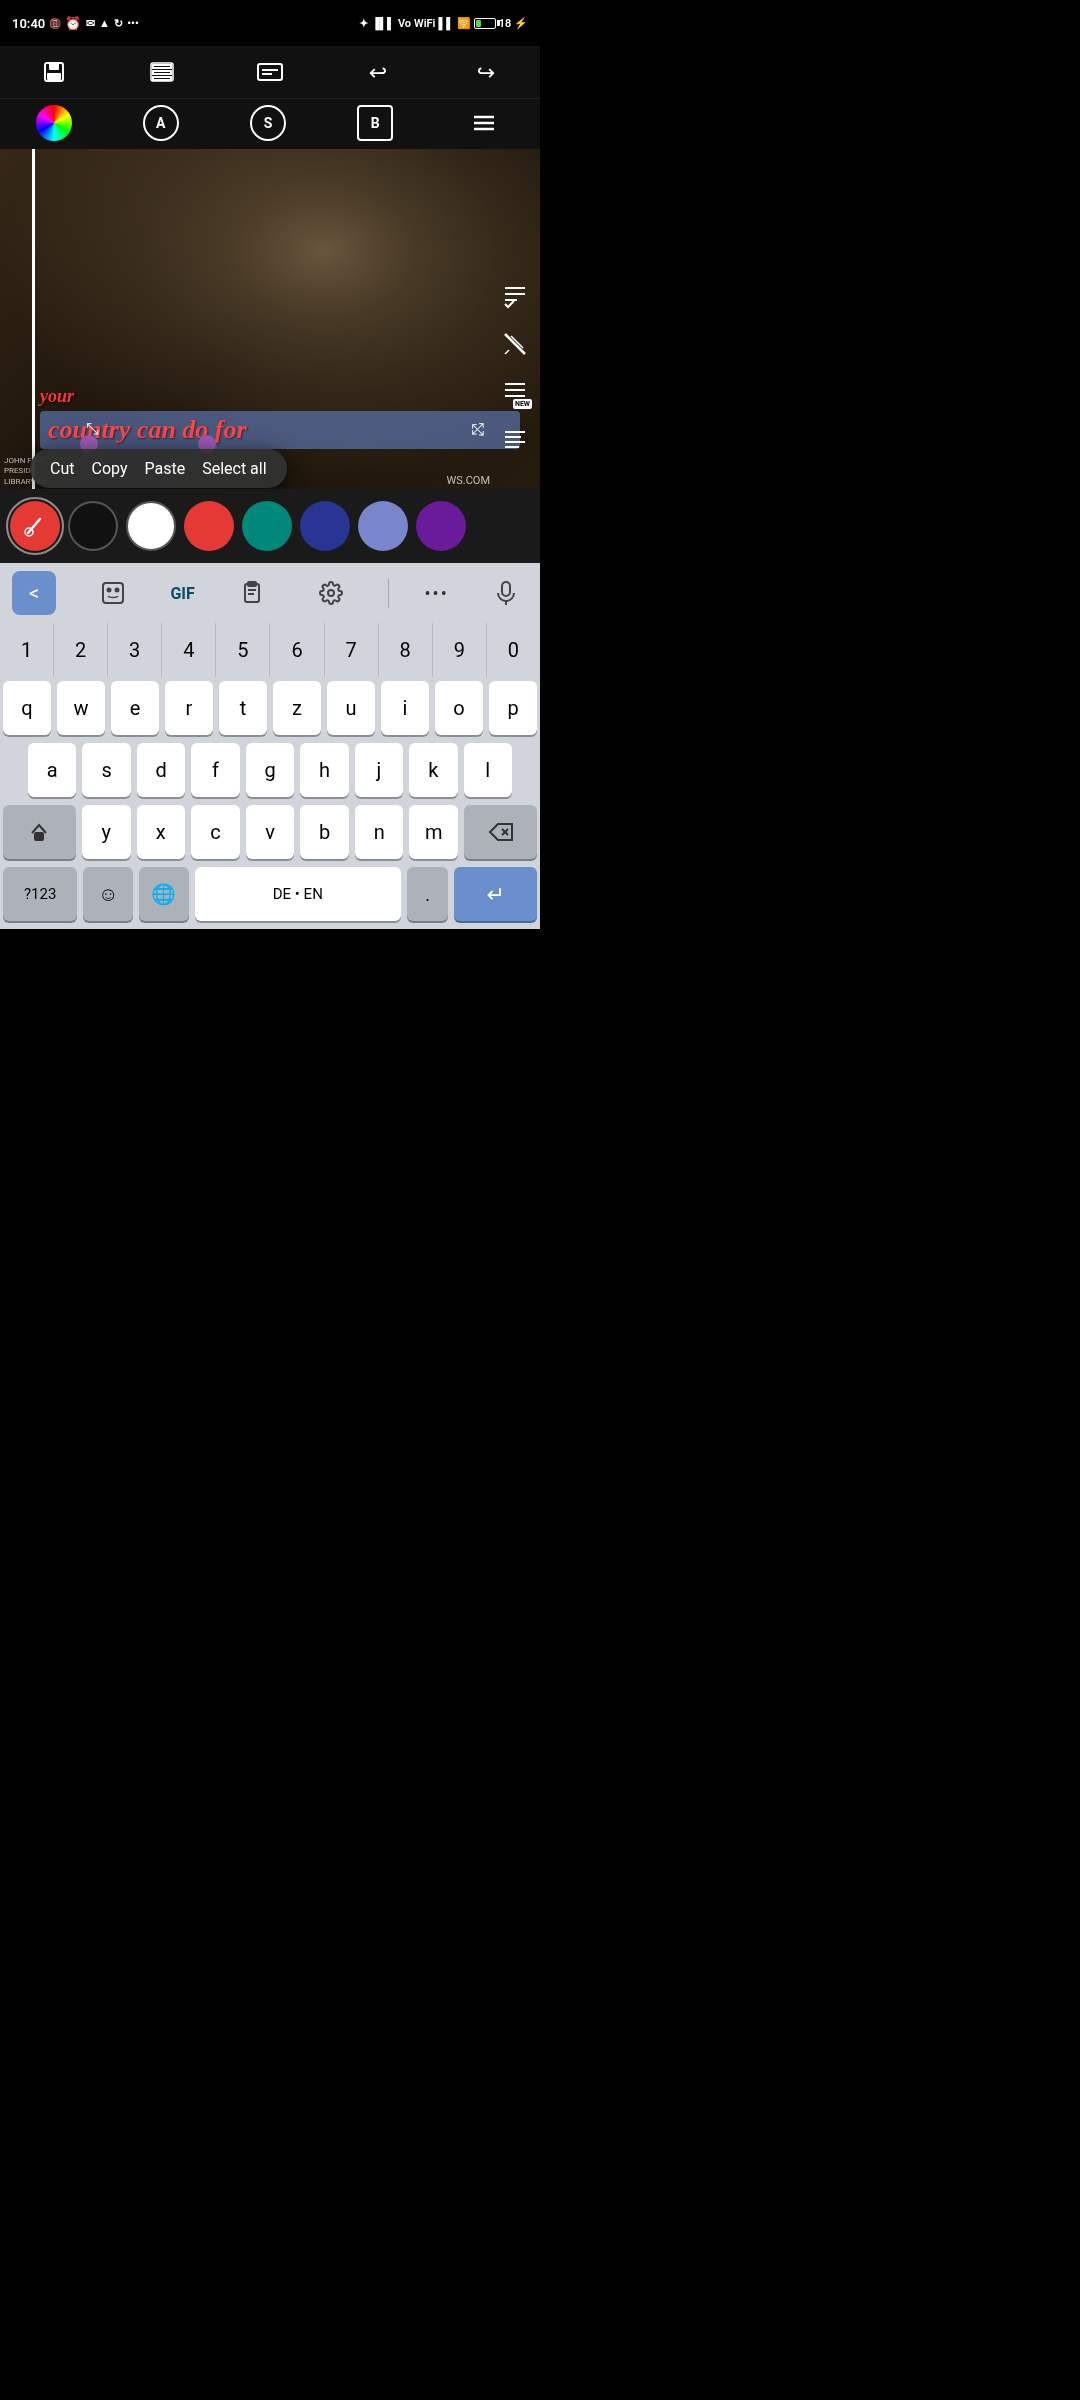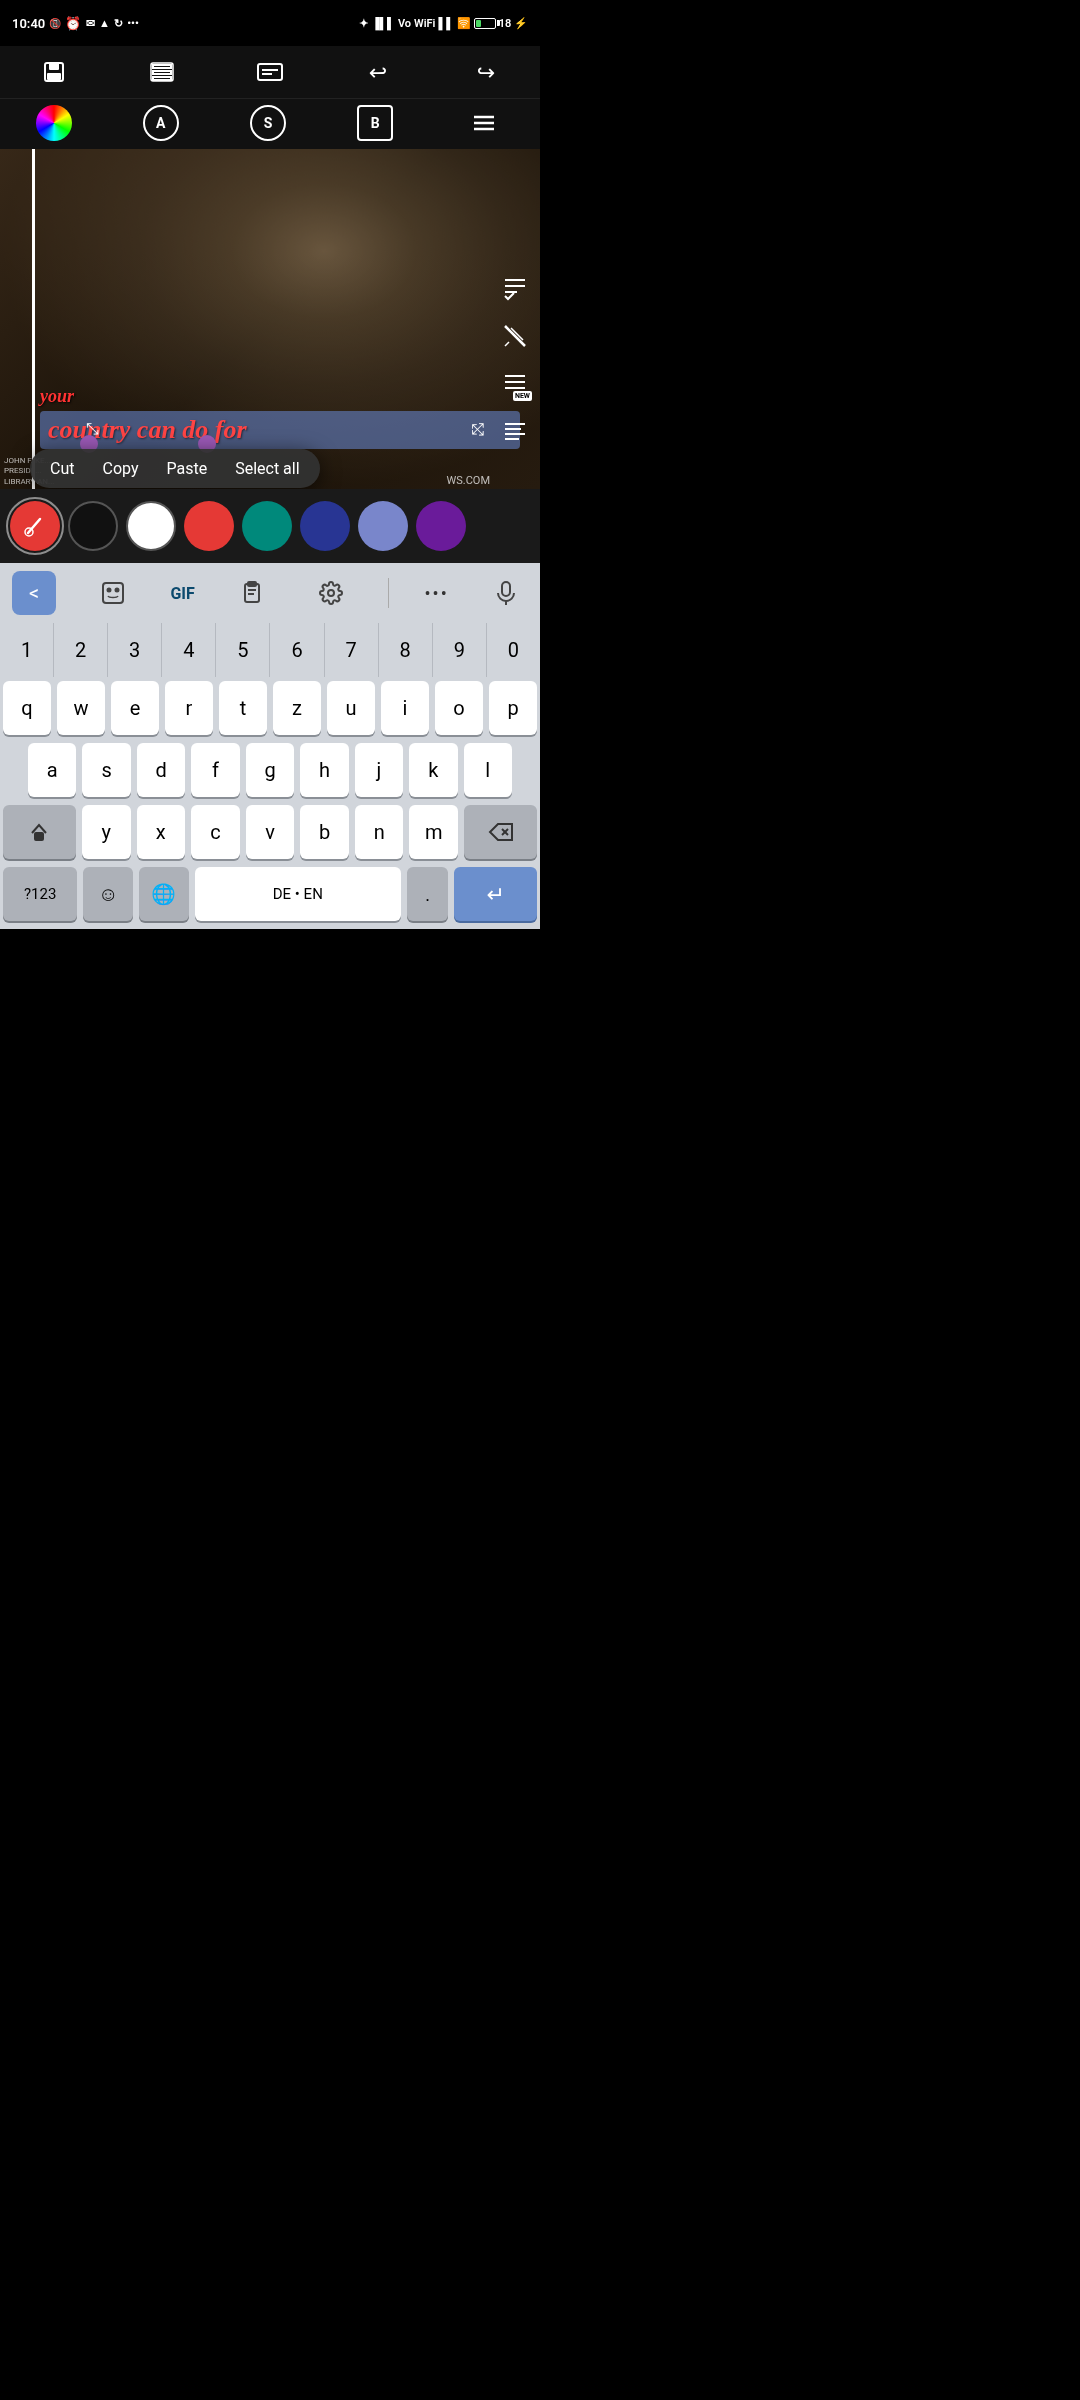--- a/index.html
+++ b/index.html
@@ -84,21 +84,21 @@
       display: flex;
       align-items: center;
       justify-content: space-around;
       padding: 4px 0 6px;
     }
 
     
     .right-sidebar {
       position: absolute;
       right: 0;
-      top: 112px;
+      top: 120px;
       display: flex;
       flex-direction: column;
       gap: 10px;
       padding: 8px 6px;
       z-index: 10;
     }
     .sidebar-btn {
       width: 38px; height: 38px;
       display: flex; align-items: center; justify-content: center;
       color: #fff;
@@ -208,21 +208,21 @@
     
     .context-menu {
       position: absolute;
       top: 300px;
       left: 30px;
       background: rgba(50, 50, 50, 0.95);
       border-radius: 30px;
       padding: 10px 20px;
       display: flex;
       align-items: center;
-      gap: 28px;
+      gap: 17px;
       z-index: 20;
       box-shadow: 0 4px 20px rgba(0,0,0,0.6);
     }
     .ctx-btn {
       color: #fff;
       font-size: 16px;
       font-weight: 400;
       cursor: pointer;
       white-space: nowrap;
     }

